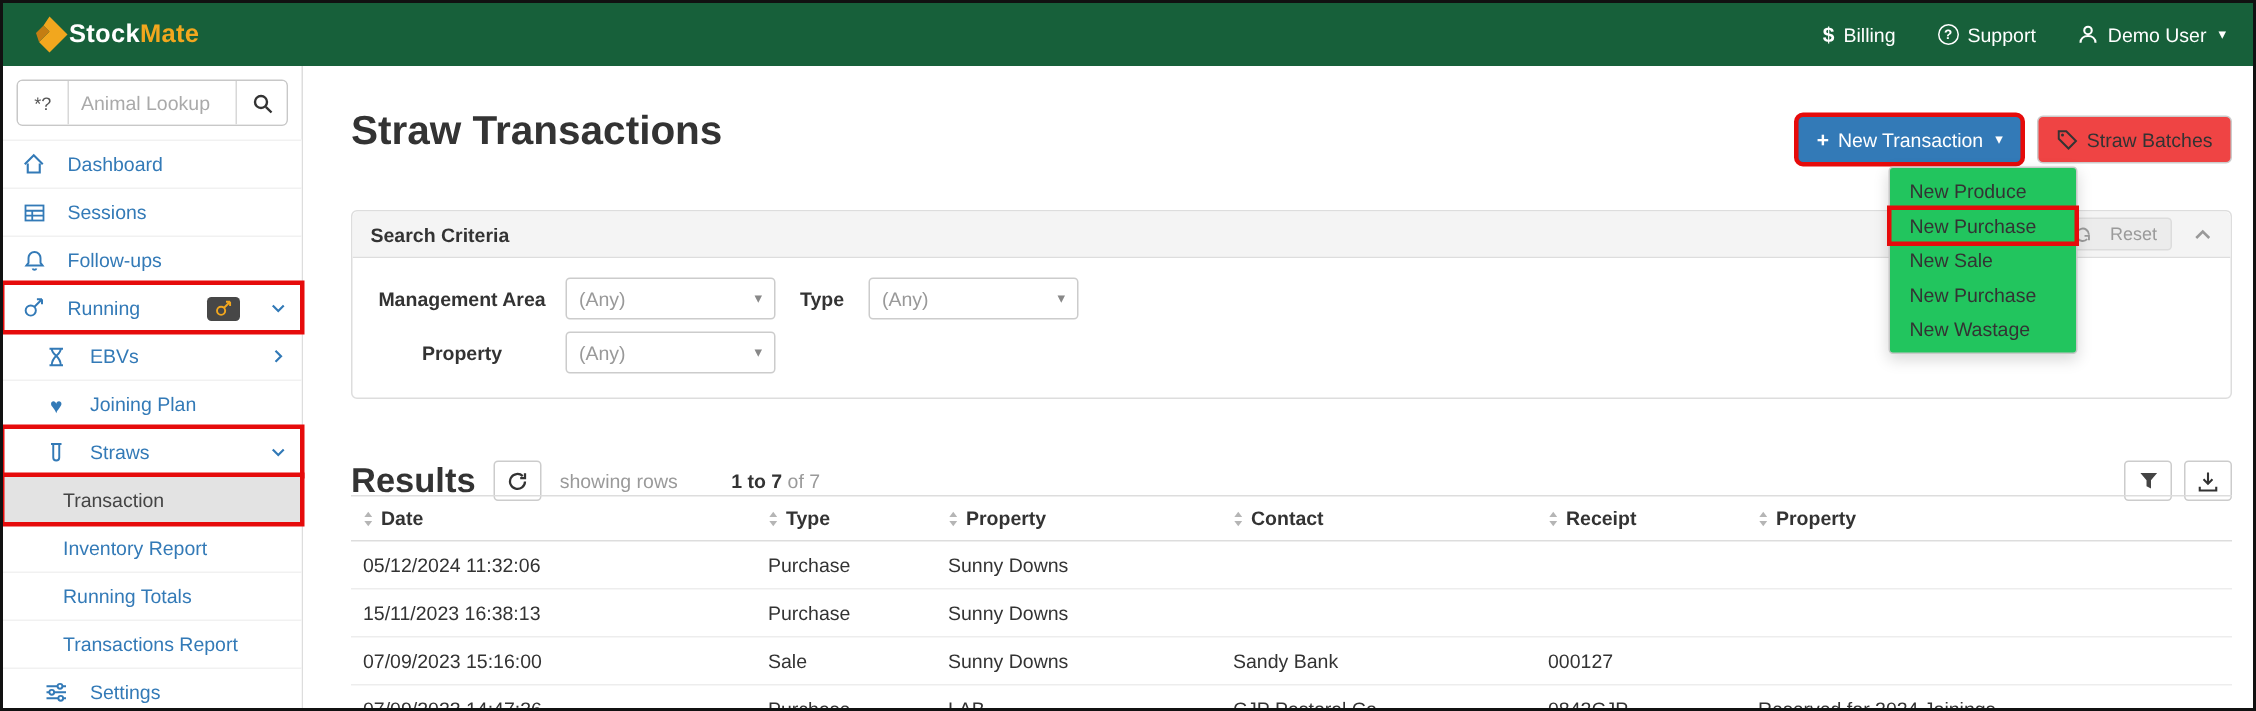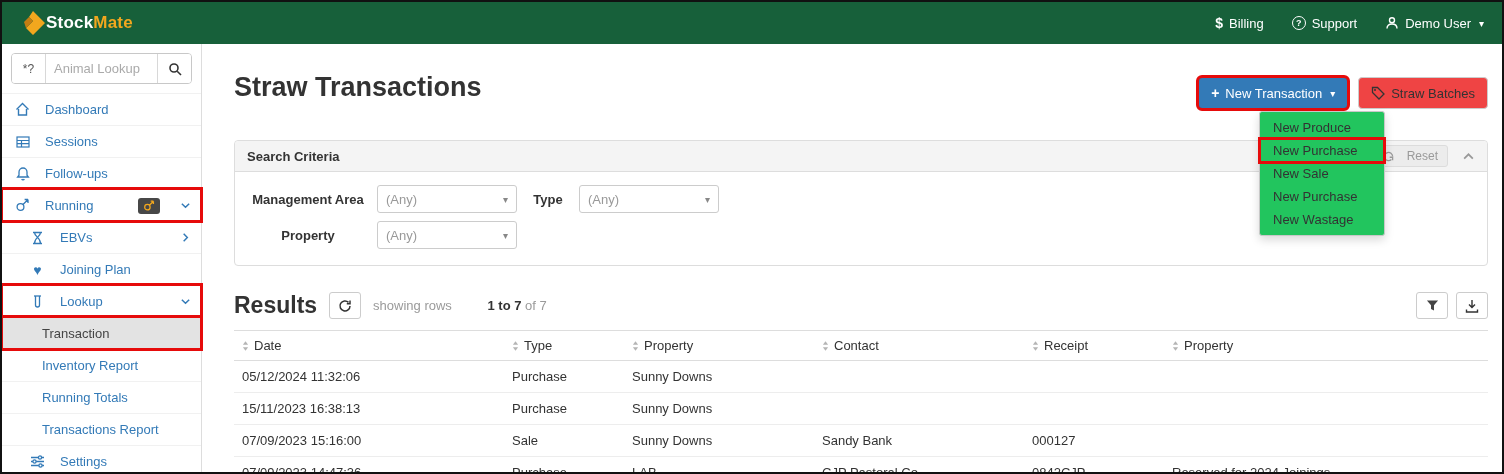--- a/index.html
+++ b/index.html
@@ -89,32 +89,32 @@
   .panel-body { padding: 13px 12px 16px; }
   .form-grid { display: grid; grid-template-columns: 122px 140px 46px 140px; column-gap: 8px; row-gap: 8px;
     align-items: center; font-size: 13px; }
   .f-label { font-weight: bold; color: #333; text-align: center; }
   .select { height: 28px; border: 1px solid #ccc; border-radius: 3px; background: #fff;
     display: flex; align-items: center; justify-content: space-between; padding: 0 8px;
     color: #999; cursor: pointer; }
   .select .sel-caret { color: #888; font-size: 10px; }
 
   
-  .results-bar { position: absolute; left: 32px; right: 14px; top: 248px; display: flex; align-items: center; gap: 12px; }
+  .results-bar { position: absolute; left: 32px; right: 14px; top: 263px; display: flex; align-items: center; gap: 12px; }
   .results-title { font-size: 23px; font-weight: bold; color: #333; }
   .icon-btn { border: 1px solid #ccc; background: #fff; border-radius: 3px; width: 32px; height: 27px;
     display: flex; align-items: center; justify-content: center; cursor: pointer; color: #333; }
   .showing { font-size: 13px; color: #9a9a9a; }
   .showing b { color: #333; margin-left: 32px; }
   .right-tools { margin-left: auto; display: flex; gap: 8px; }
 
   
   .tbl-wrap { position: absolute; left: 32px; right: 14px; top: 286px; bottom: 0; overflow: hidden; }
   table { width: 100%; border-collapse: collapse; font-size: 13px; }
-  thead th { text-align: left; font-weight: normal; color: #333; padding: 7px 8px;
+  thead th { text-align: left; font-weight: bold; color: #333; padding: 7px 8px;
     border-top: 1px solid #ddd; border-bottom: 1px solid #ddd; cursor: pointer; }
   thead th .th-inner { display: flex; align-items: center; gap: 5px; }
   tbody td { padding: 8px 8px; color: #333; border-bottom: 1px solid #ededed; }
   tbody tr { cursor: pointer; }
 </style>
 </head>
 <body>
 
 <div class="navbar">
   <span>
@@ -233,21 +233,21 @@
     <span>Joining Plan</span>
   </div>
 
   <div class="side-item lvl2 annot">
     <span class="ic">
       <svg width="13" height="15" viewBox="0 0 13 15" fill="none" stroke="currentColor" stroke-width="1.3">
         <path d="M4.5 2v9a2 2 0 0 0 4 0V2"></path>
           <path d="M3 2h7"></path>
       </svg>
     </span>
-    <span>Lookup</span>
+    <span>Straws</span>
     <span class="chev">
       <svg width="11" height="11" viewBox="0 0 12 12" fill="none" stroke="currentColor" stroke-width="1.6">
         <polyline points="2,4 6,8 10,4"></polyline>
       </svg>
     </span>
   </div>
 
   <div class="side-item lvl3 selected annot">
     <span>Transaction</span>
   </div>

